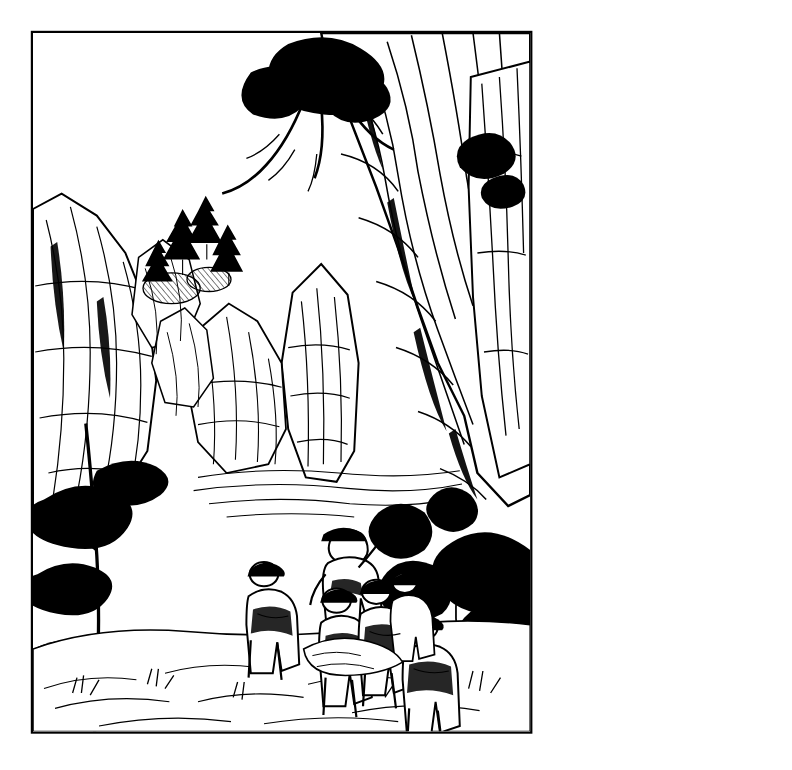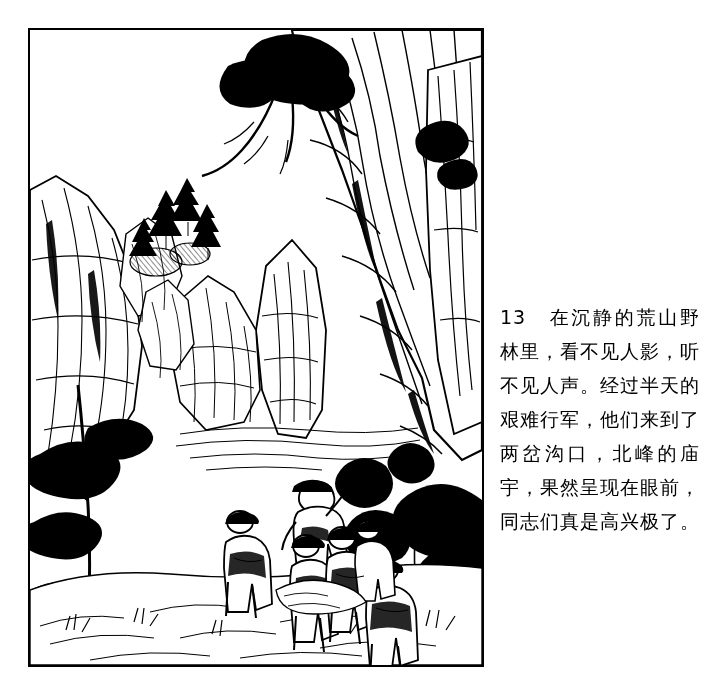--- a/index.html
+++ b/index.html
@@ -358,17 +358,14 @@
         <path d="M246 560 q26 -14 54 -8 q28 6 36 20 q-20 12 -52 12 q-34 0 -38 -24 Z" fill="#fff" stroke="#000" stroke-width="1.4"></path>
         <g stroke="#000" fill="none" stroke-width="0.9">
           <path d="M254 566 q22 -6 44 0"></path>
           <path d="M258 576 q26 -6 52 2"></path>
         </g>
       </g>
 
     </svg>
   </div>
 
-  <div class="caption-block">
-    <div class="caption-text">13　在沉静的荒山野林里，看不见人影，听不见人声。经过半天的艰难行军，他们来到了两岔沟口，北峰的庙宇，果然呈现在眼前，同志们真是高兴极了。</div>
-  </div>
 
 </div>
 
 </body></html>

